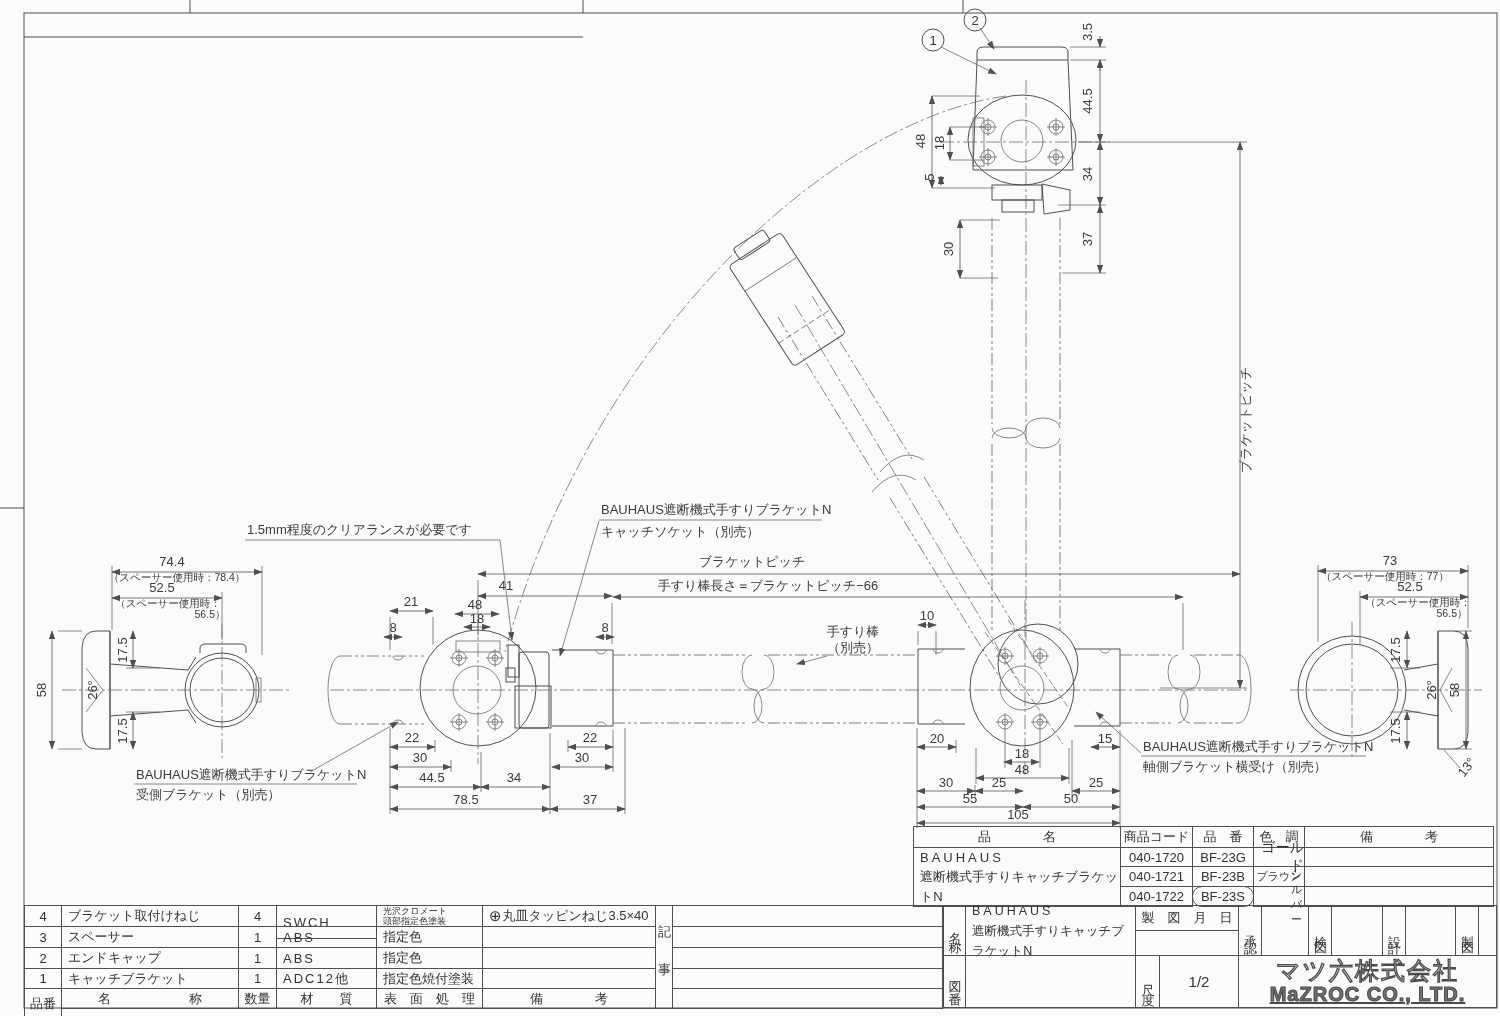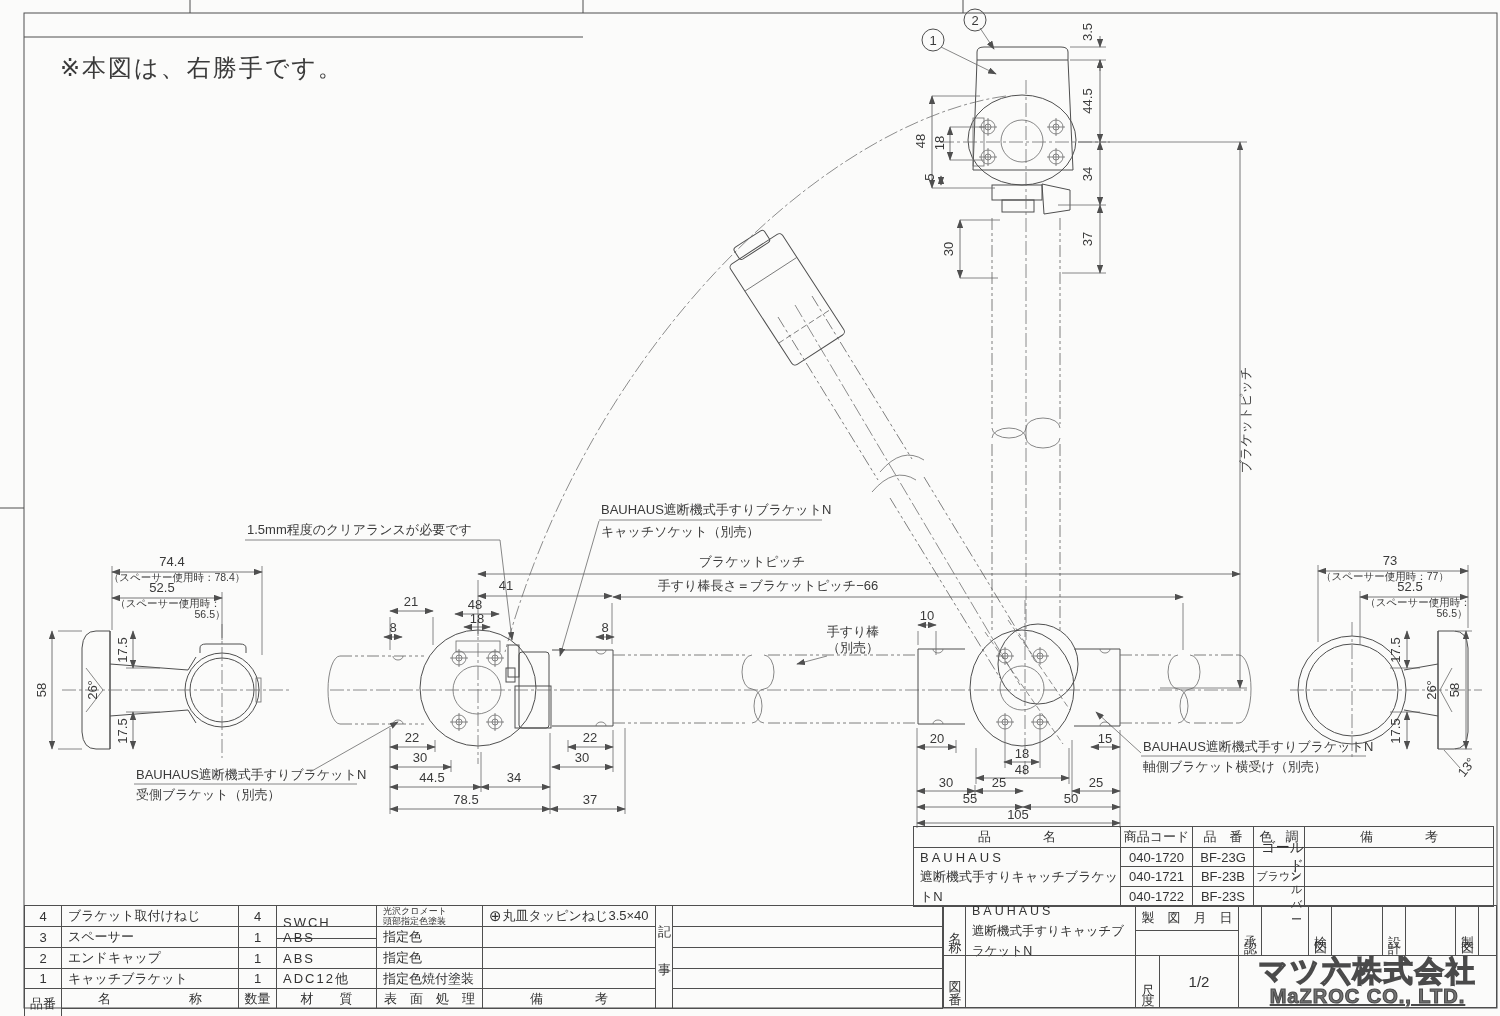--- a/index.html
+++ b/index.html
@@ -15,30 +15,29 @@
   .ph{stroke:#707070;stroke-width:0.9;fill:none;stroke-dasharray:12 3 3 3 3 3;}
   .dsh{stroke:#707070;stroke-width:0.8;fill:none;stroke-dasharray:6 3;}
   .dim{stroke:#555;stroke-width:0.8;fill:none;}
   .note{position:absolute;left:60px;top:52px;font-size:24px;letter-spacing:2px;color:#3a3a3a;}
   .cell{position:absolute;box-sizing:border-box;border:1px solid #4f4f4f;display:flex;
         align-items:center;justify-content:center;font-size:13px;background:transparent;}
   .cell.left{justify-content:flex-start;padding-left:6px;}
   .vtext{writing-mode:vertical-rl;text-orientation:upright;}
   .hline{position:absolute;height:0;border-top:1px solid #4f4f4f;}
   .small2{font-size:9px;line-height:10px;}
-  .logo1{font-size:29px;font-weight:bold;letter-spacing:2px;color:#fff;-webkit-text-stroke:1.3px #4a4a4a;}
+  .logo1{font-size:24px;font-weight:normal;letter-spacing:2px;color:#fff;-webkit-text-stroke:1.3px #4a4a4a;}
   .logo2{font-size:20px;font-weight:bold;letter-spacing:1px;color:#737373;text-decoration:underline;-webkit-text-stroke:1.1px #4a4a4a;}
   .logocell{flex-direction:column;line-height:1.05;}
 </style>
 </head>
 <body>
 
 <div id="sheet">
 
-<div class="note">※本図は、右勝手です。</div>
 
 <svg width="1500" height="1016" viewBox="0 0 1500 1016">
   <defs>
     <marker id="a" markerWidth="11" markerHeight="8" refX="10" refY="4" orient="auto-start-reverse">
       <path d="M0,0 L11,4 L0,8 Z" fill="#4f4f4f"></path>
     </marker>
     <pattern id="hx" width="4" height="4" patternUnits="userSpaceOnUse" patternTransform="rotate(45)">
       <line x1="0" y1="0" x2="0" y2="4" stroke="#555" stroke-width="1.1"></line>
     </pattern>
     <g id="hole">
@@ -447,21 +446,21 @@
   </div>
   <div class="cell" style="left:1120px;top:847px;width:73px;height:20px;">040-1720</div>
   <div class="cell" style="left:1192px;top:847px;width:62px;height:20px;">BF-23G</div>
   <div class="cell" style="left:1253px;top:847px;width:52px;height:20px;font-size:14px;text-align:right;">ゴールド</div>
   <div class="cell" style="left:1304px;top:847px;width:190px;height:20px;"></div>
   <div class="cell" style="left:1120px;top:866px;width:73px;height:21px;">040-1721</div>
   <div class="cell" style="left:1192px;top:866px;width:62px;height:21px;">BF-23B</div>
   <div class="cell" style="left:1253px;top:866px;width:52px;height:21px;font-size:11px;">ブラウン</div>
   <div class="cell" style="left:1304px;top:866px;width:190px;height:21px;"></div>
   <div class="cell" style="left:1120px;top:886px;width:73px;height:21px;">040-1722</div>
-  <div class="cell" style="left:1192px;top:886px;width:62px;height:21px;">BF-23S</div>
+  <div class="cell" style="left:1192px;top:886px;width:62px;height:21px;border-radius:10px;">BF-23S</div>
   <div class="cell" style="left:1253px;top:886px;width:52px;height:21px;font-size:11px;padding-left:37px;">シルバー</div>
   <div class="cell" style="left:1304px;top:886px;width:190px;height:21px;"></div>
 </div>
 
 <div>
   <div class="cell vtext" style="left:943px;top:905px;width:23px;height:51px;letter-spacing:10px;">名称</div>
   <div class="cell left" style="left:965px;top:905px;width:171px;height:51px;flex-direction:column;align-items:flex-start;justify-content:center;line-height:1.6;font-size:12.5px;">
     <span style="letter-spacing:3px;">BAUHAUS</span>
     <span>遮断機式手すりキャッチブラケットN</span>
   </div>

